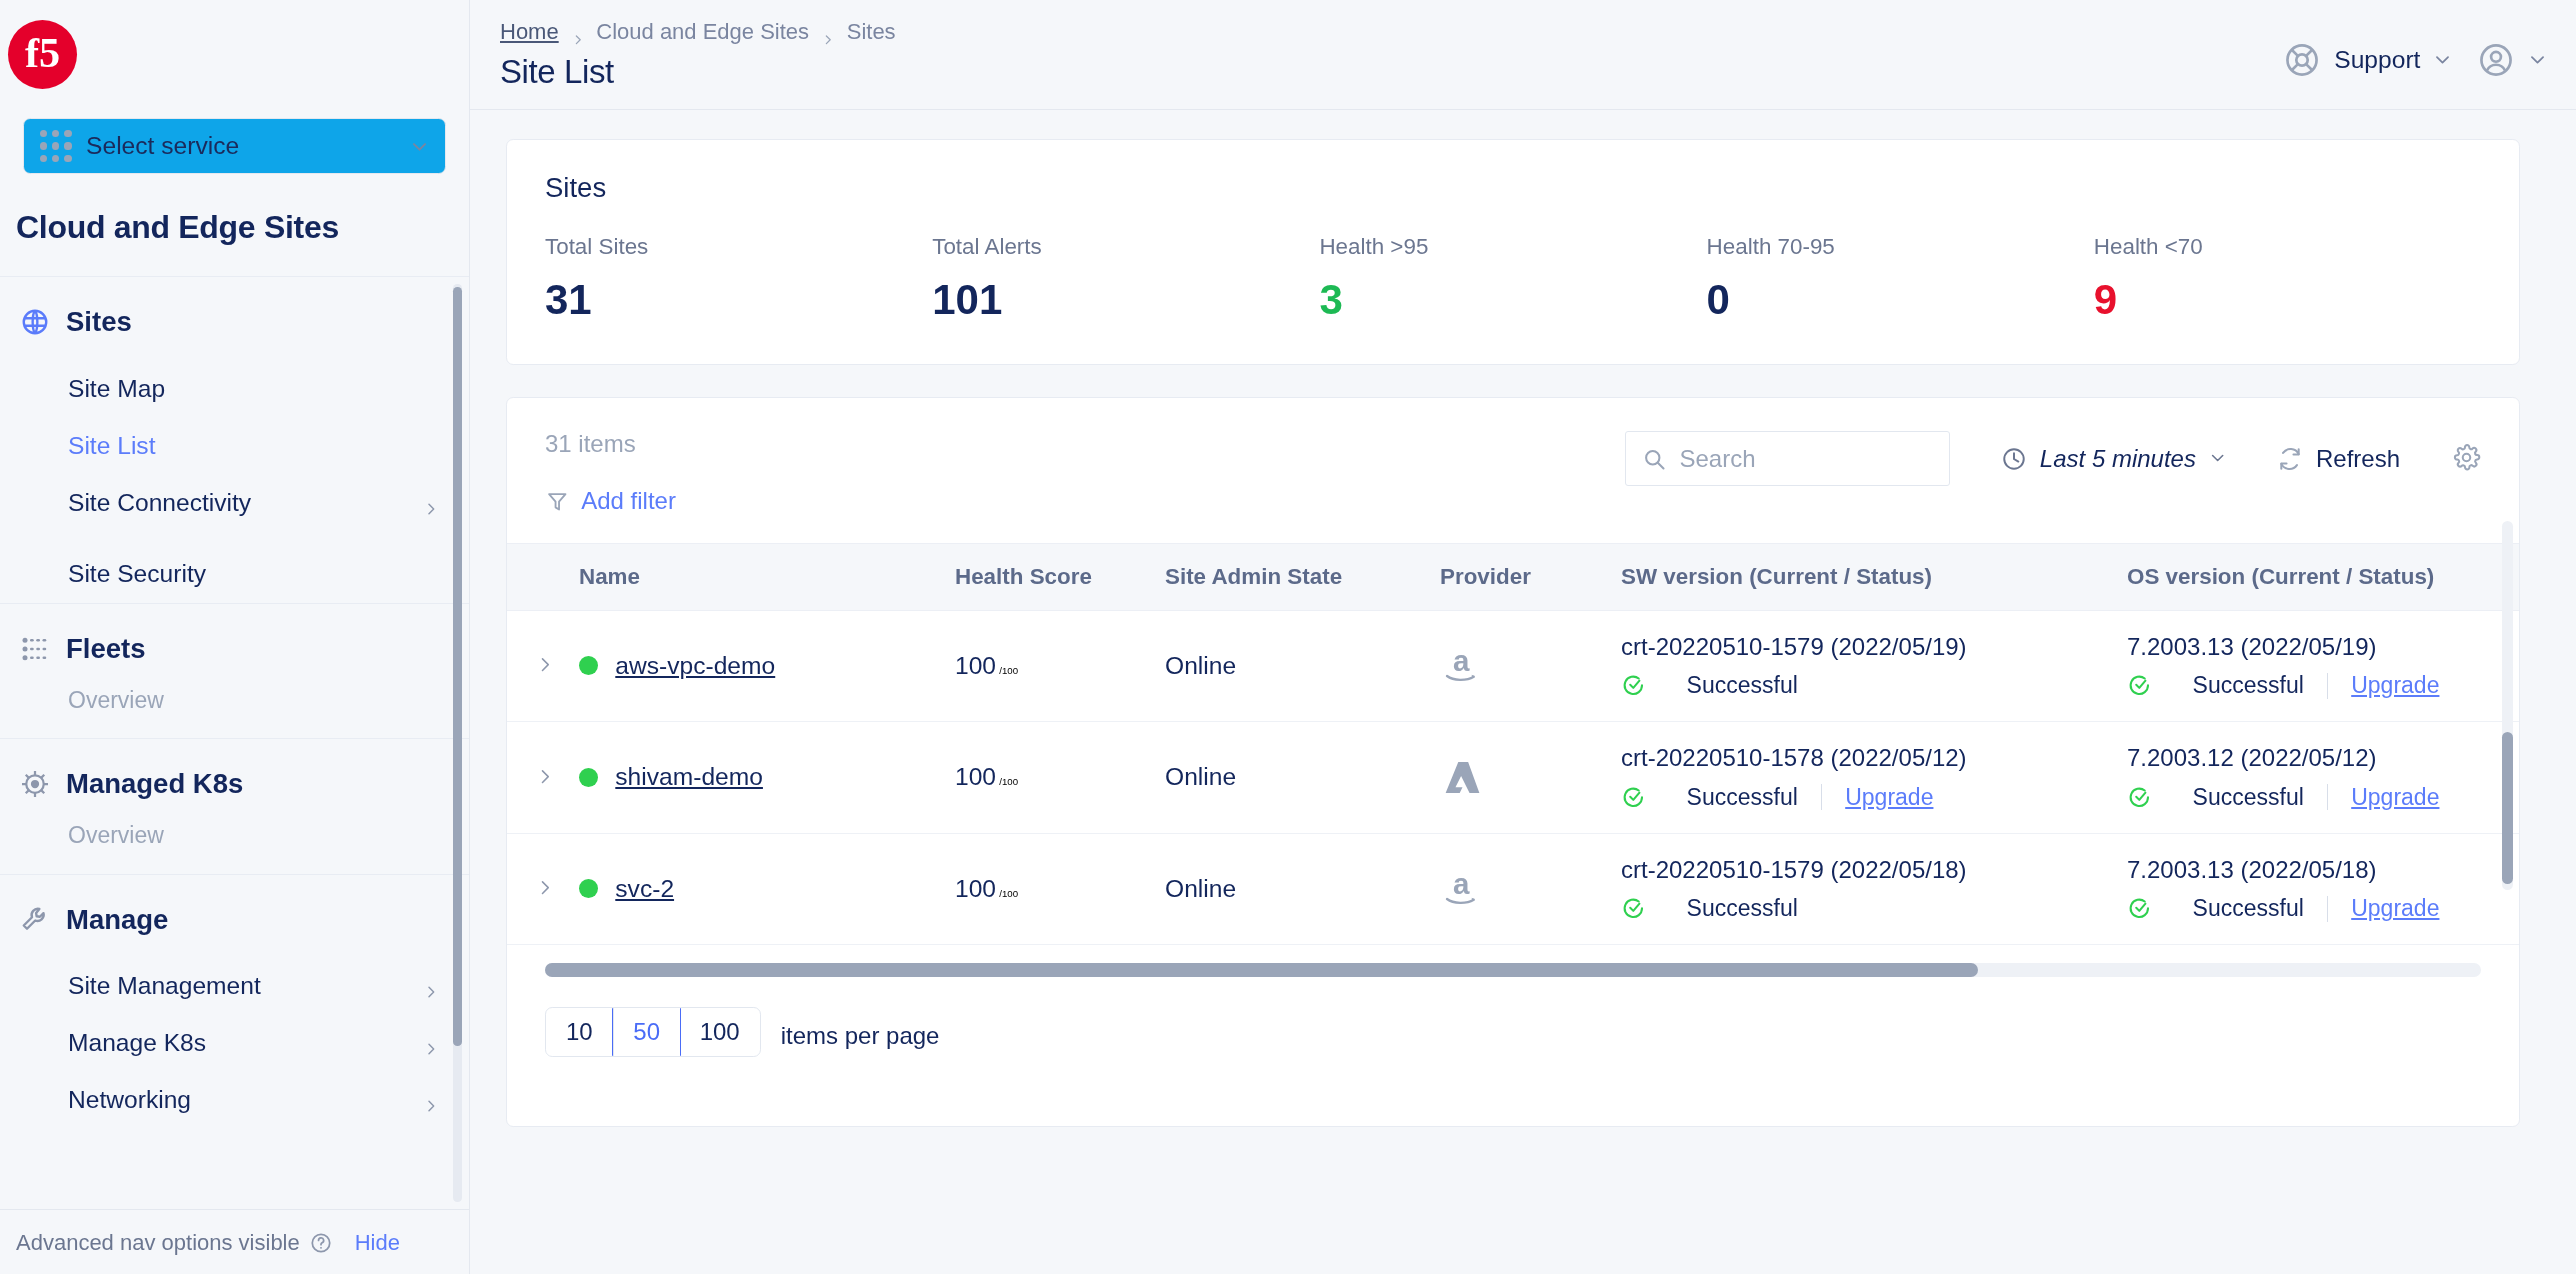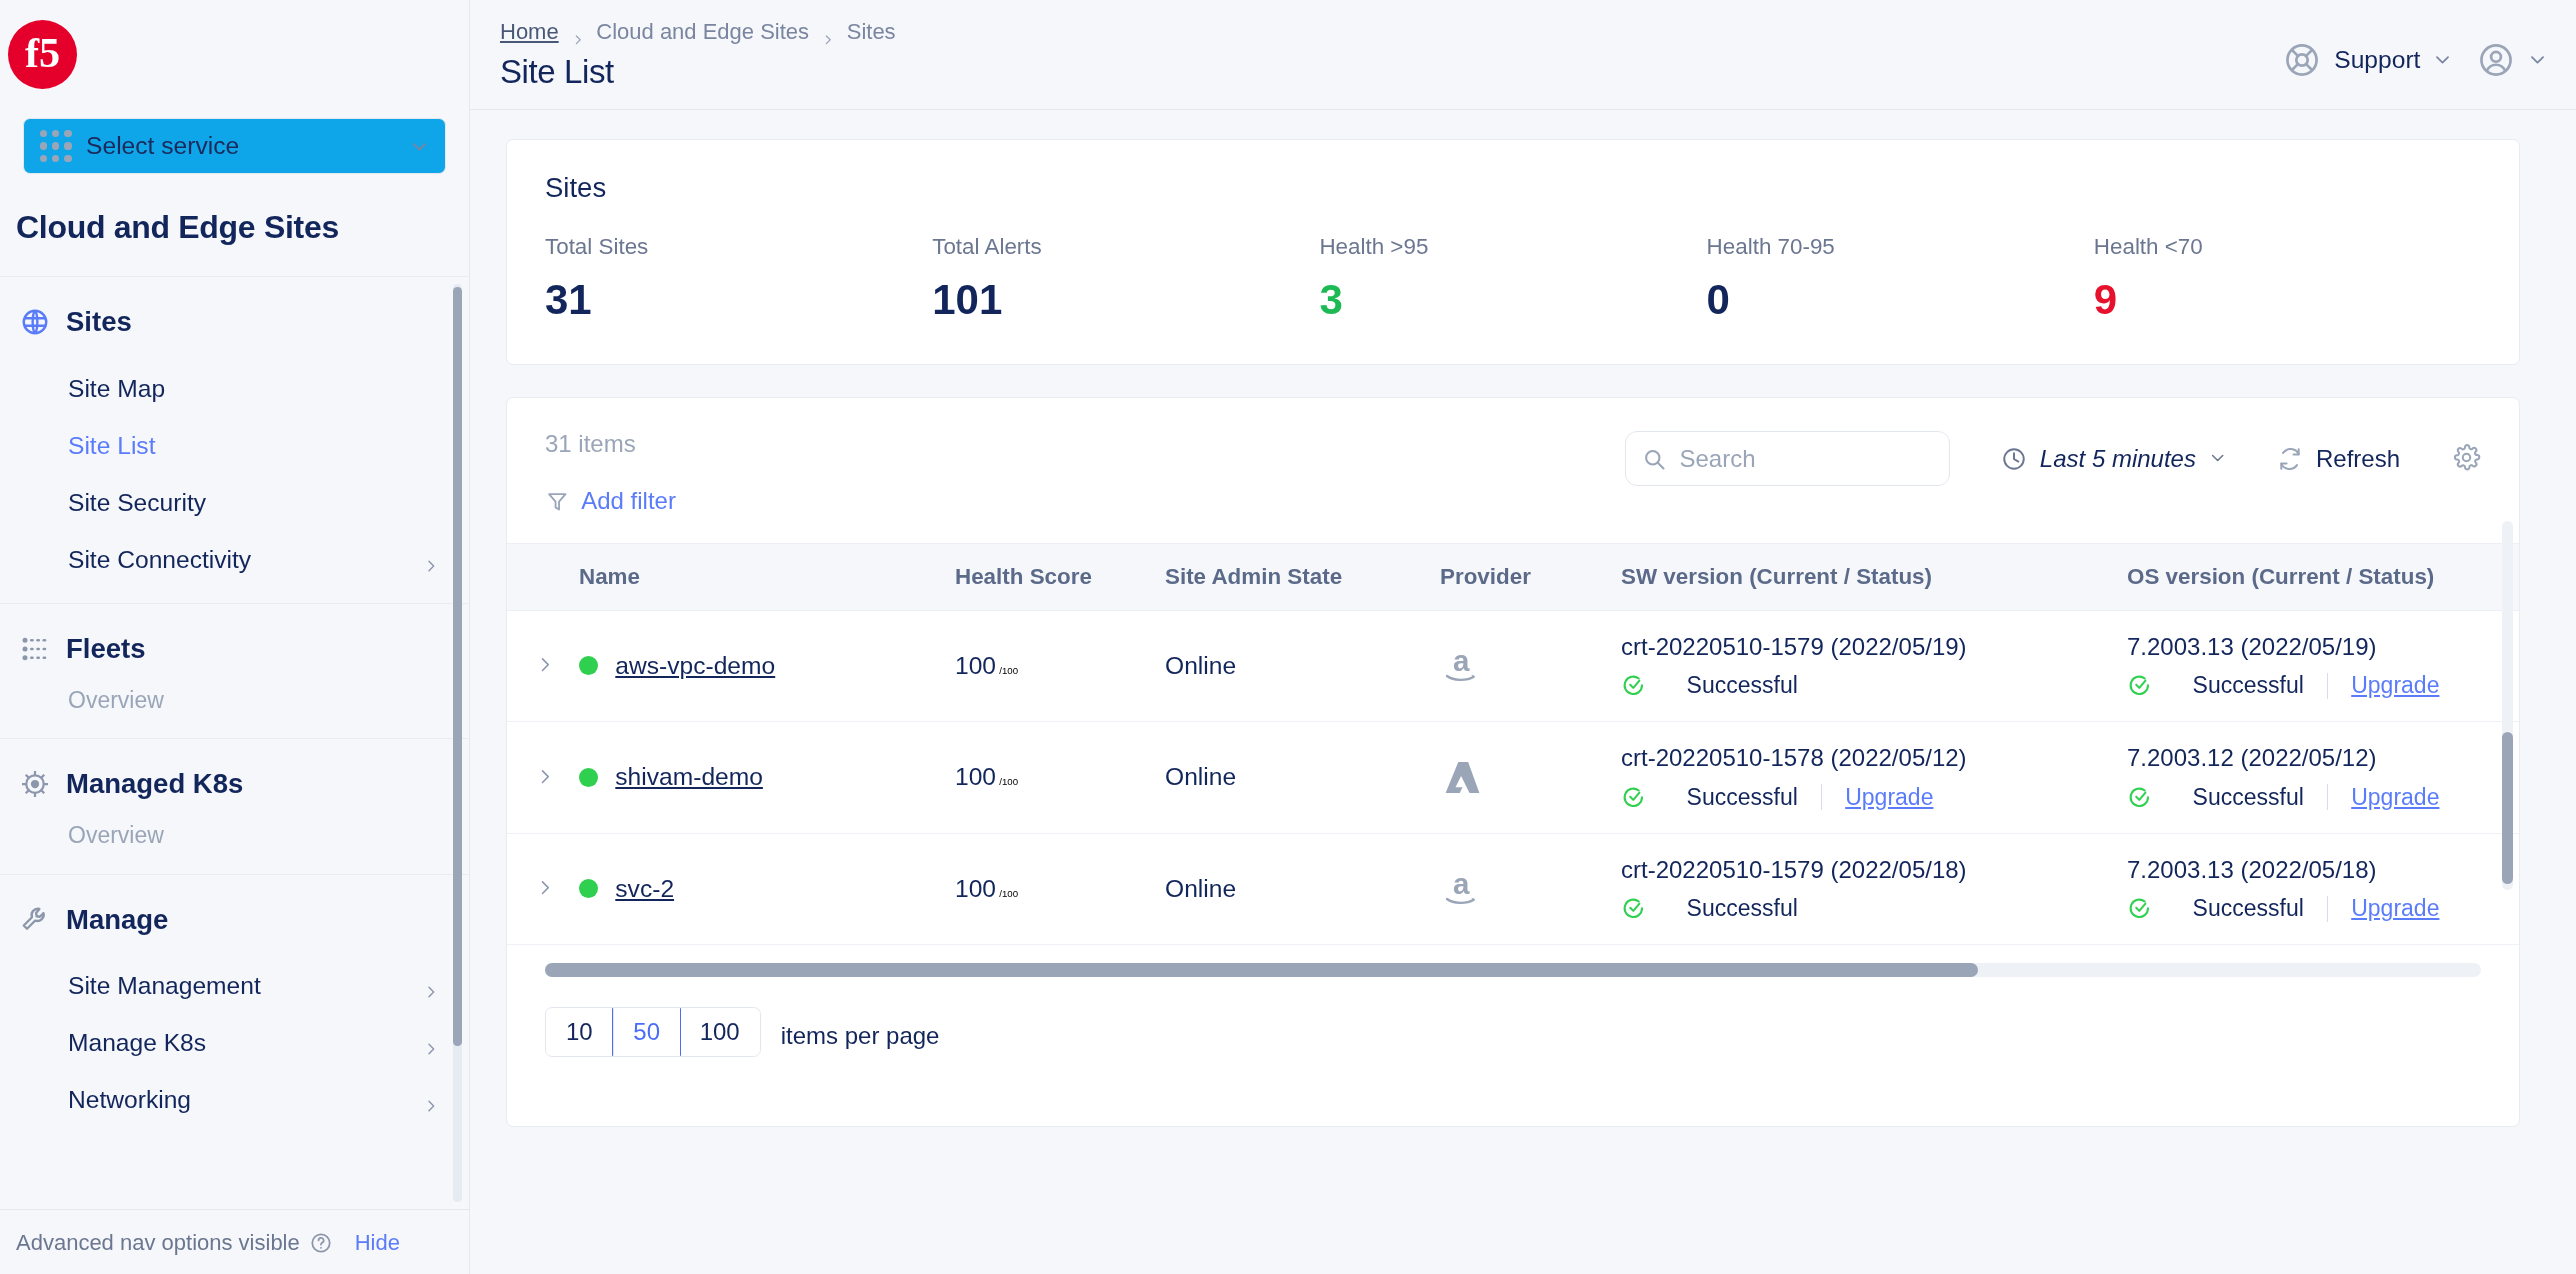--- a/index.html
+++ b/index.html
@@ -124,21 +124,21 @@
   .tablecard { display: flex; flex-direction: column; height: 730px; overflow: hidden; }
   .tbar { display: flex; align-items: flex-start; padding: 32px 38px 0 38px; }
   .tbar-left { flex: 1 1 auto; }
   .items-count { font-size: 24px; color: #9aa5b8; }
   .addfilter { display:flex; align-items:center; gap: 11.6px; margin-top: 29px; }
   .addfilter .lbl { font-size: 24px; color: #5b7cfa; }
   .funnel { width: 24.6px; height: 24.6px; }
 
   .tbar-right { display: flex; align-items: center; gap: 0; padding-top: 1.4px; }
   .searchbox {
-    width: 325px; height: 55px; border: 1.4px solid #e2e7ef; border-radius: 12px;
+    width: 325px; height: 55px; border: 1.4px solid #e2e7ef; border-radius: 3px;
     display: flex; align-items: center; gap: 13px; padding: 0 16px; background:#fff;
   }
   .searchbox .ph { font-size: 24px; color: #9aa5b8; }
   .search-ico { width: 24.6px; height: 24.6px; }
   .timerange { display: flex; align-items: center; gap: 13px; margin-left: 51px; font-style: italic; }
   .timerange .lbl { font-size: 24px; color: #13265c; }
   .clock-ico { width: 26px; height: 26px; }
   .refresh { display: flex; align-items: center; gap: 13px; margin-left: 49px; }
   .refresh .lbl { font-size: 24px; color: #13265c; }
   .refresh-ico { width: 26px; height: 26px; }
@@ -243,30 +243,30 @@
             </svg>
           </span>
           <span class="txt">Sites</span>
         </div>
         <div class="sb-sub">
           <span>Site Map</span>
         </div>
         <div class="sb-sub active">
           <span>Site List</span>
         </div>
-        <div class="sb-sub">
-          <span>Site Security</span>
-        </div>
         <div class="sb-sub" style="padding-bottom:29px">
           <span>Site Connectivity</span>
           <span class="car">
             <svg viewBox="0 0 24 24" width="16" height="16" fill="none" stroke="#8d97ac" stroke-width="2.2" stroke-linecap="round" stroke-linejoin="round">
                 <polyline points="9,5 16,12 9,19"></polyline>
               </svg>
           </span>
+        </div>
+        <div class="sb-sub">
+          <span>Site Security</span>
         </div>
       </div>
 
       <div class="sb-group">
         <div class="sb-group-head">
           <span class="ico">
             <svg viewBox="0 0 24 24" width="30" height="30" fill="#8d97ac">
               <circle cx="4" cy="5" r="2"></circle>
                 <rect x="8" y="4" width="3" height="2" rx="1"></rect>
                 <rect x="13" y="4" width="3" height="2" rx="1"></rect>

